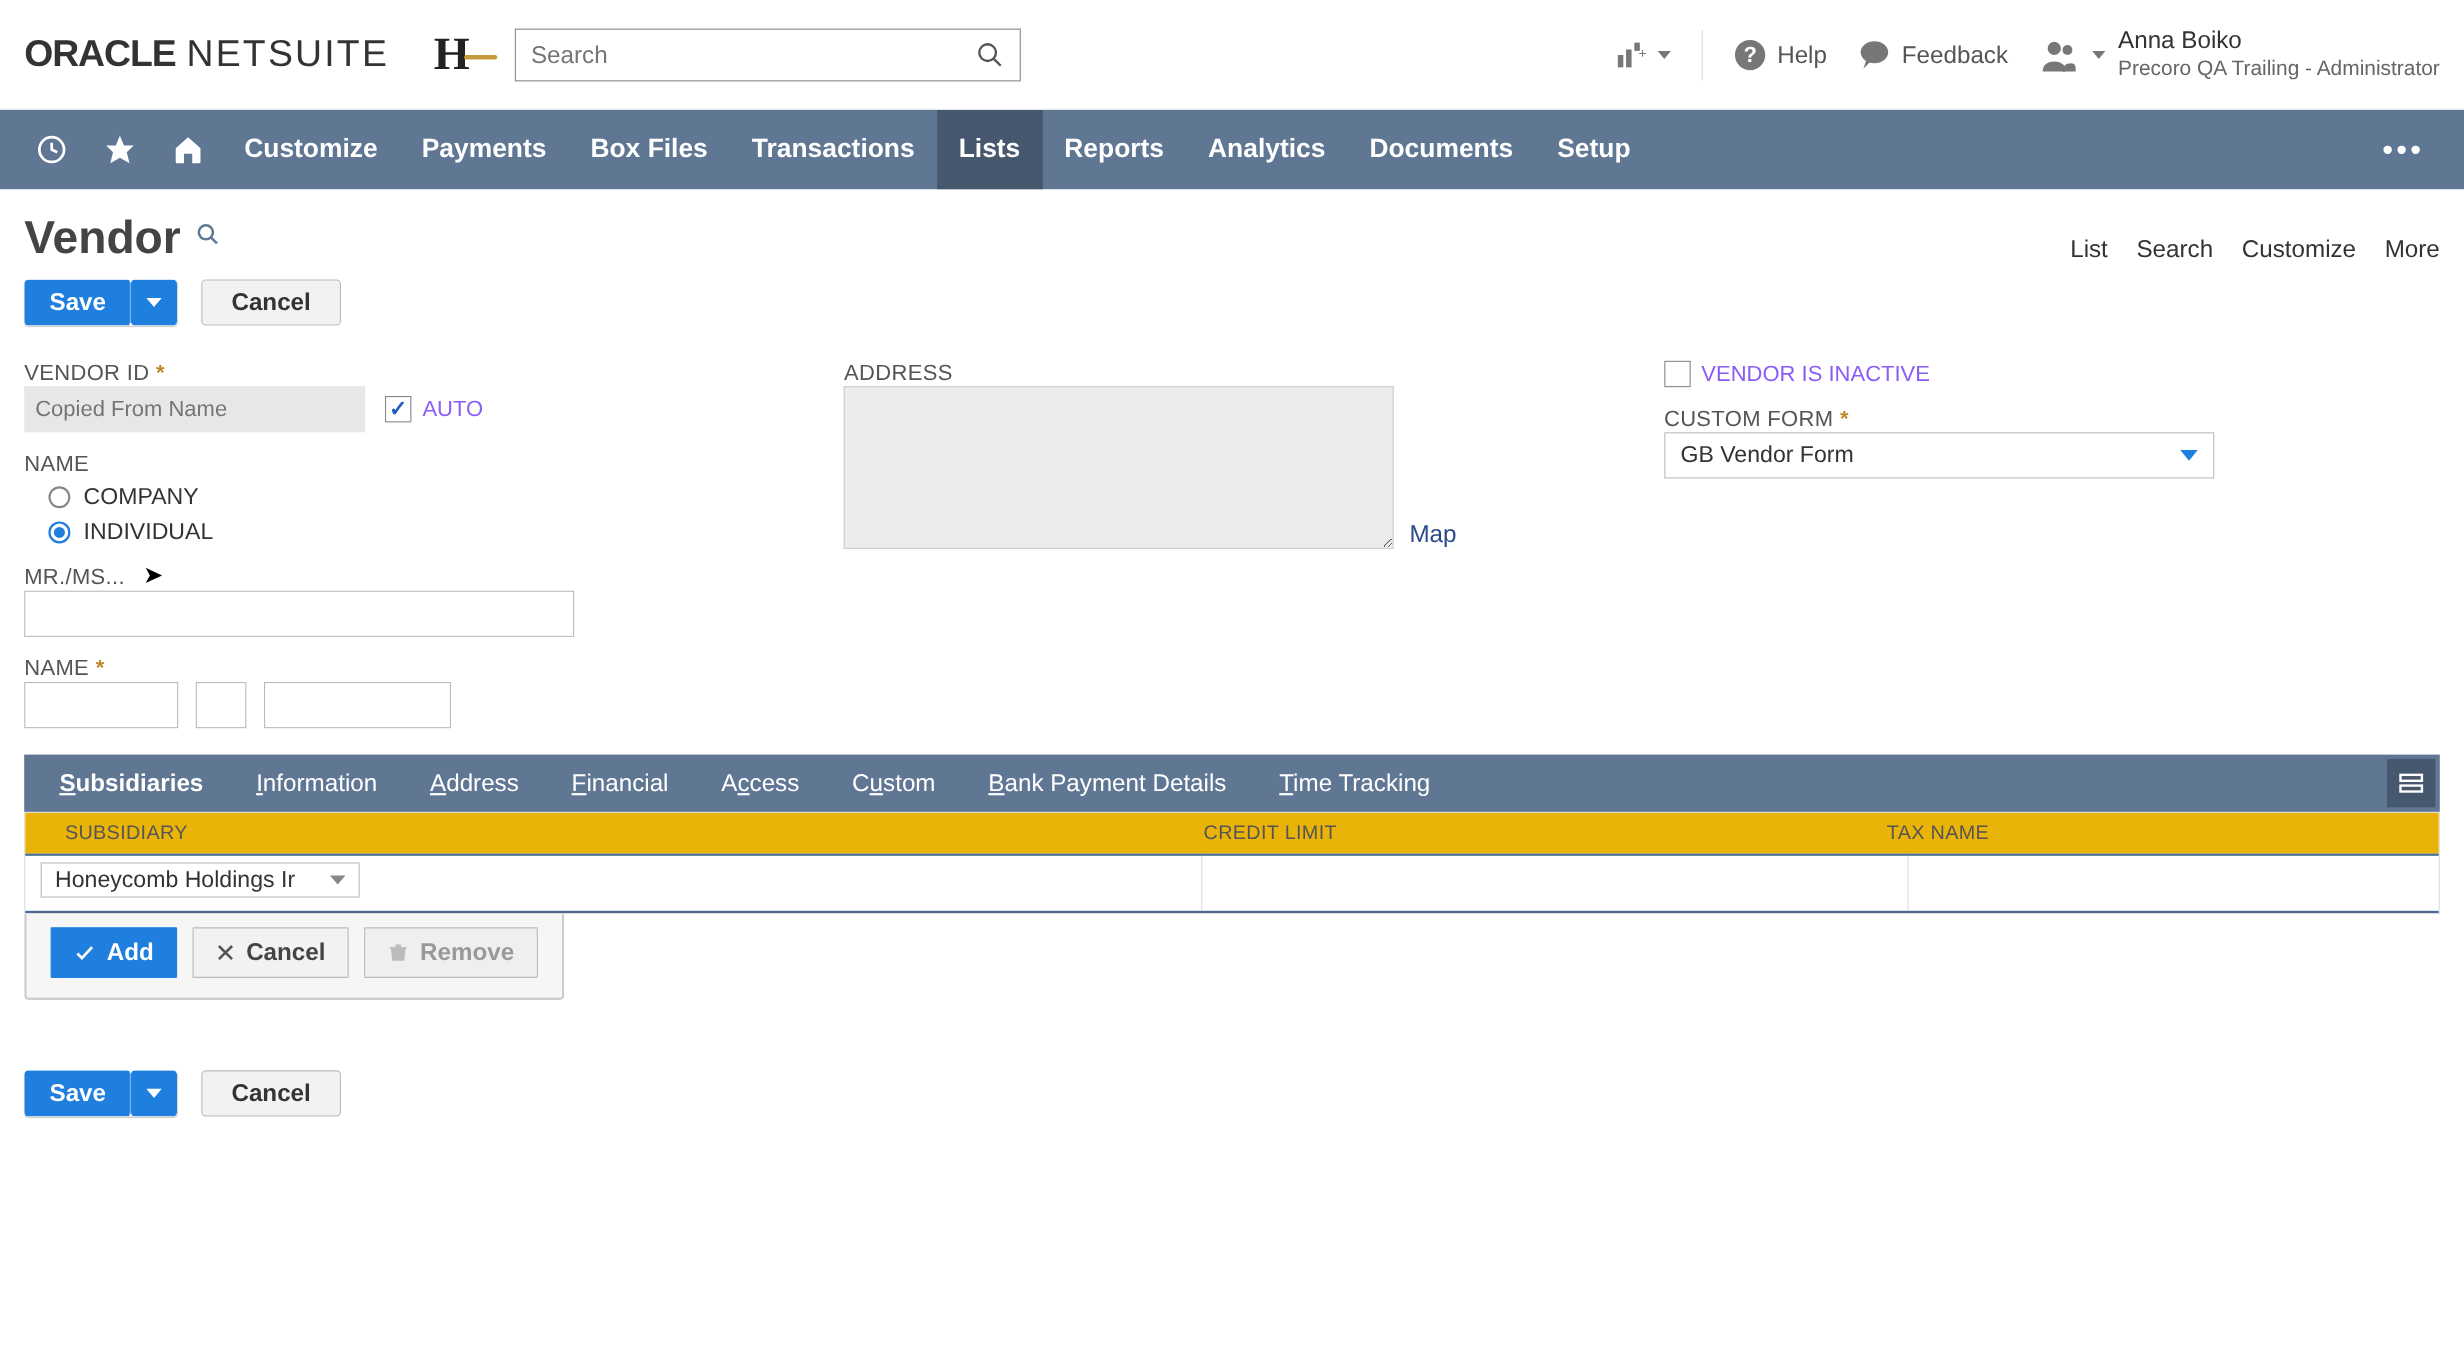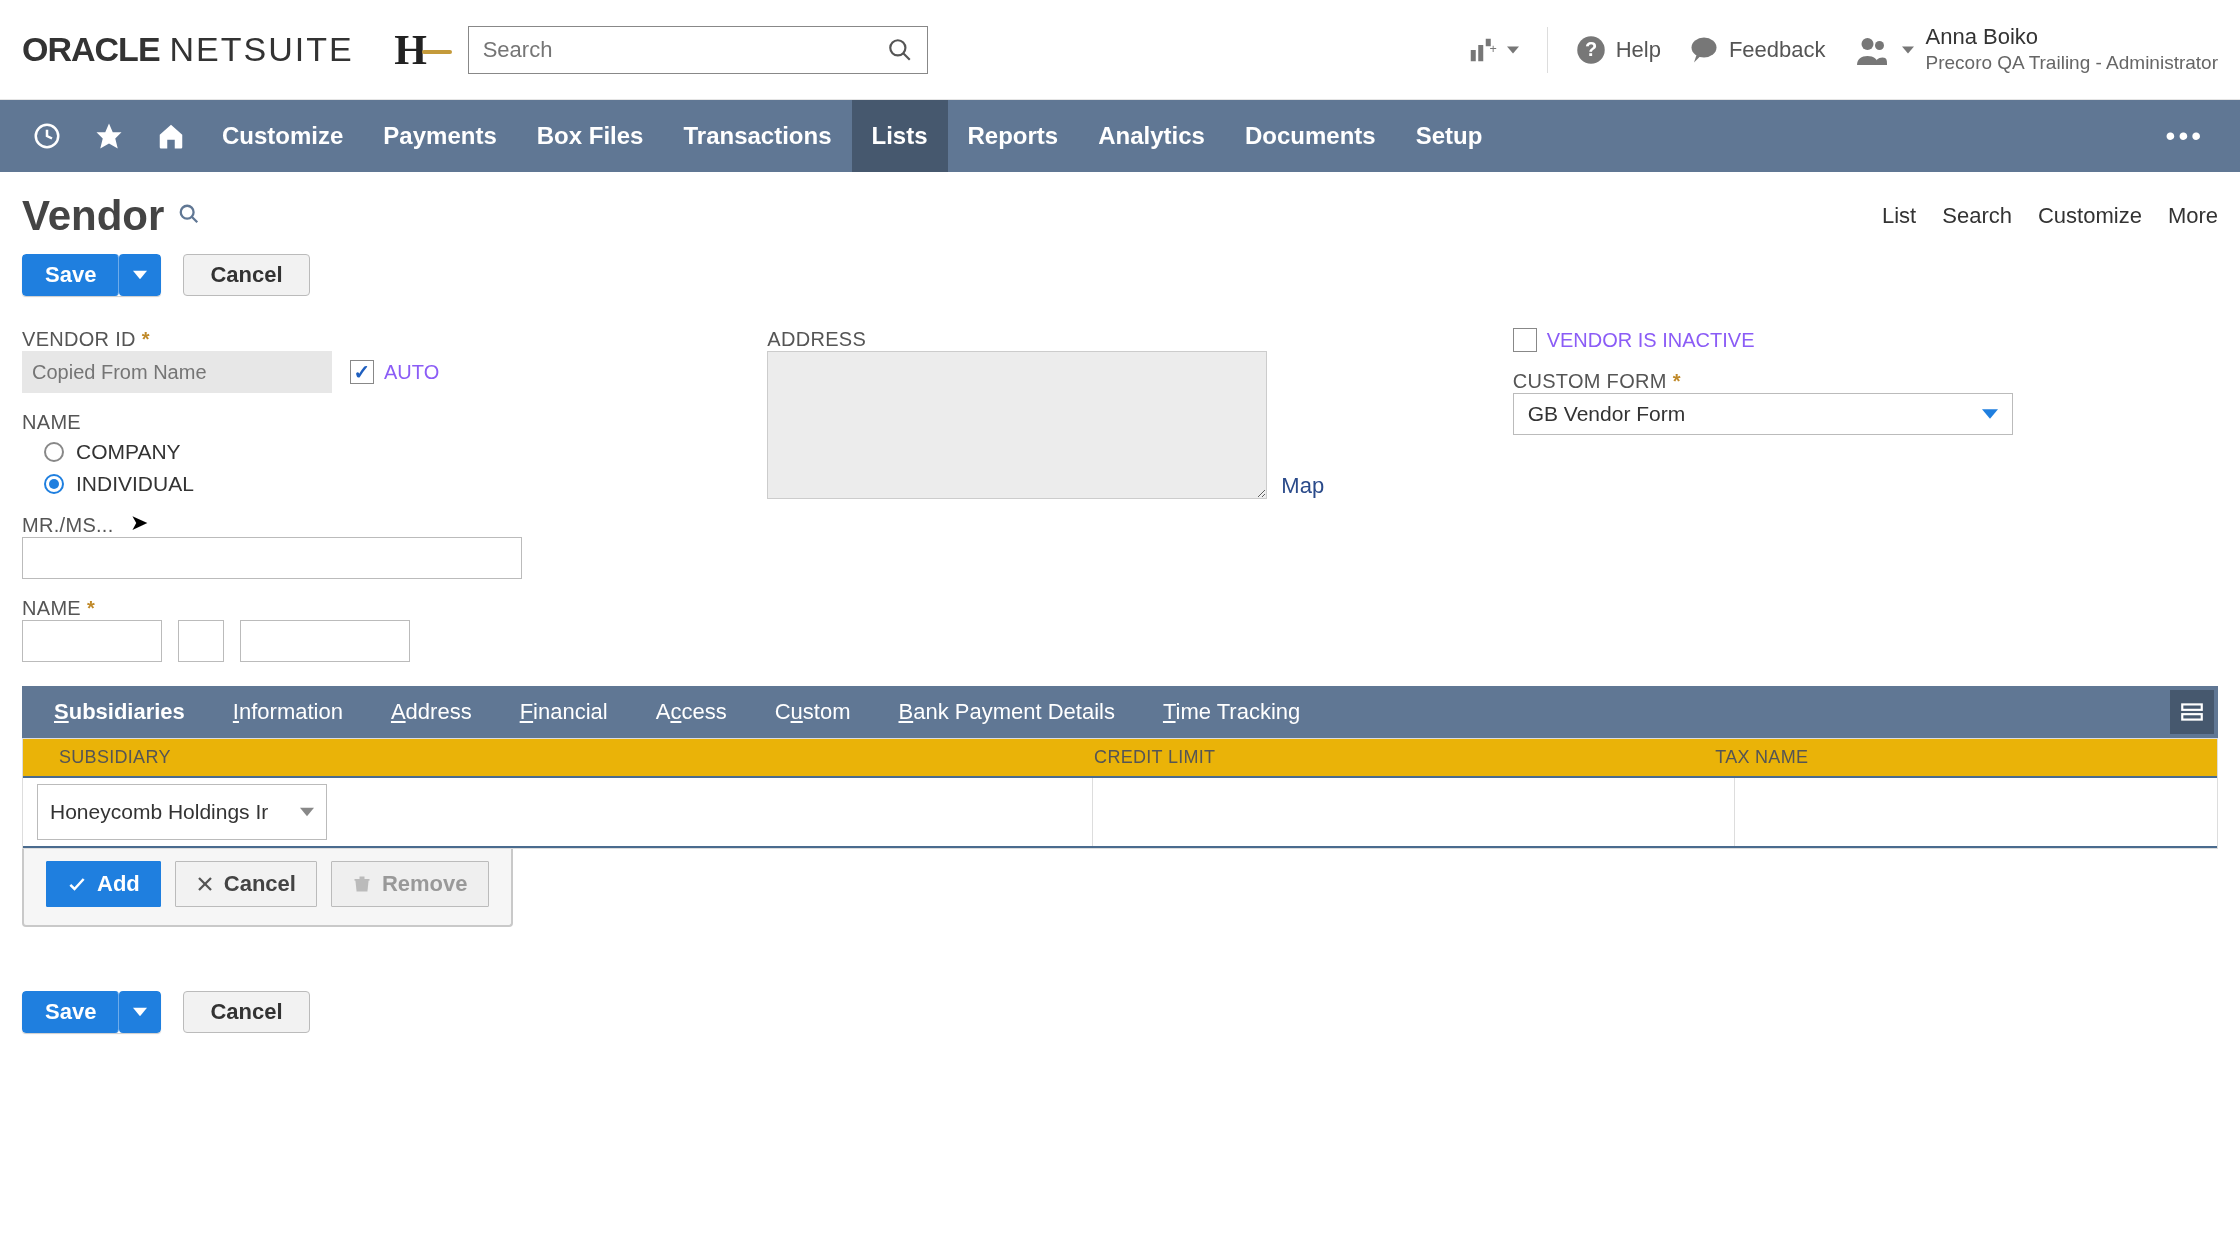--- a/index.html
+++ b/index.html
@@ -152,21 +152,21 @@
     padding: 0 20px;
     cursor: pointer;
   }
 
   
   .page-body {
     padding: 20px 22px;
   }
   .page-header-row {
     display: flex;
-    align-items: center;
+    align-items: flex-end;
     justify-content: space-between;
     margin-bottom: 14px;
   }
   .page-title-wrap {
     display: flex;
     align-items: center;
     gap: 14px;
   }
   .page-title {
     font-size: 42px;
@@ -414,21 +414,21 @@
   .sublist-cell {
     border-right: 1px solid #ddd;
     padding: 6px 14px;
     min-height: 50px;
   }
   .subsidiary-select {
     display: inline-flex;
     align-items: center;
     justify-content: space-between;
     border: 1px solid #bbb;
-    height: 56px;
+    height: 32px;
     padding: 0 12px;
     font-size: 21px;
     width: 290px;
     background: #fff;
     cursor: pointer;
   }
   .sublist-actions {
     display: flex;
     gap: 14px;
     padding: 12px 22px 18px 22px;

